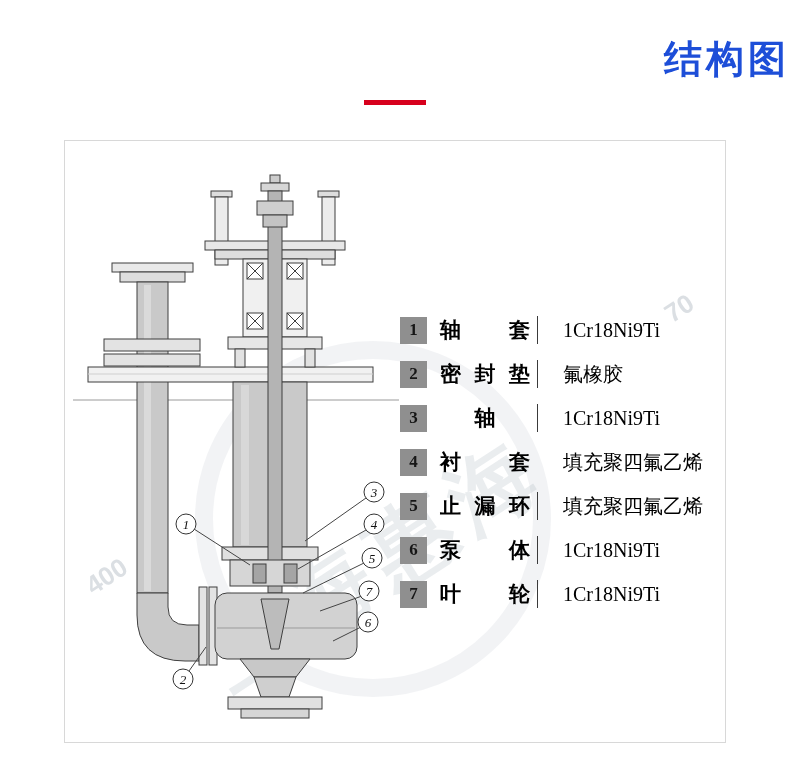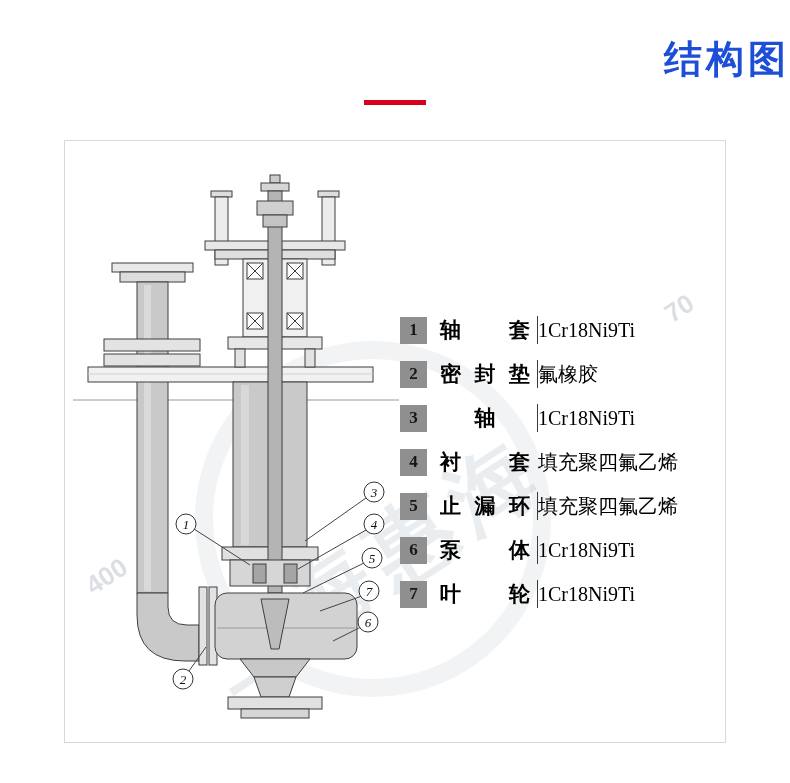--- a/index.html
+++ b/index.html
@@ -28,21 +28,21 @@
   .parts-table{position:absolute;left:335px;top:167px;z-index:2;}
   .part-row{display:flex;align-items:center;height:44px;}
   .num-badge{width:27px;height:27px;background:#8f8f8f;color:#161616;flex:none;
          display:flex;align-items:center;justify-content:center;
          font-family:"Liberation Serif",serif;font-size:17px;font-weight:bold;}
   .part-name{width:90px;margin-left:13px;flex:none;display:flex;justify-content:space-between;
          font-size:21px;font-weight:bold;color:#000;}
   .part-name span:only-child{margin:0 auto;}
   .col-divider{width:1px;height:28px;background:#3a3a3a;margin-left:7px;flex:none;}
   .col-divider.hidden{visibility:hidden;}
-  .part-material{margin-left:0;font-family:"Liberation Serif",serif;font-size:20px;
+  .part-material{margin-left:25px;font-family:"Liberation Serif",serif;font-size:20px;
          color:#000;white-space:nowrap;}
 </style>
 </head>
 <body>
 
 <div class="page">
 
   <h1 class="title">结构图</h1>
   <div class="title-underline"></div>
 

